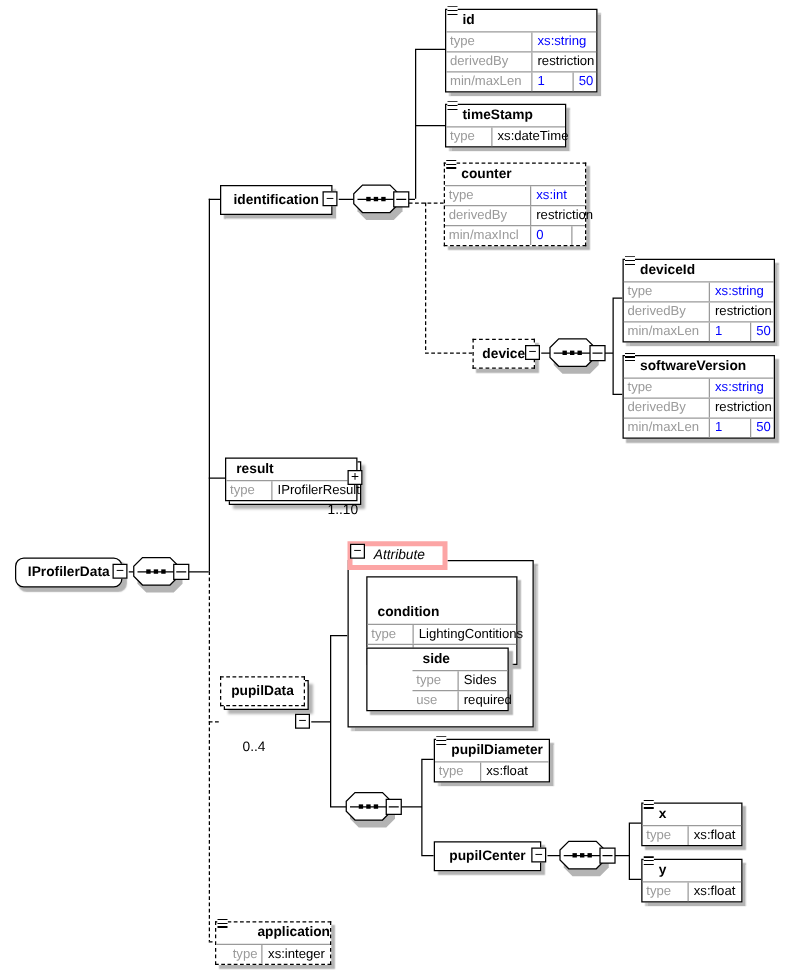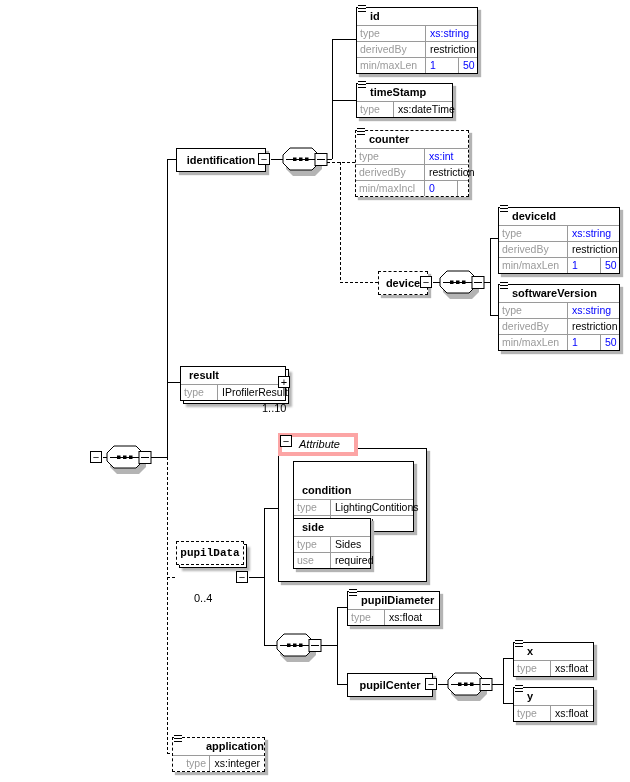--- a/index.html
+++ b/index.html
@@ -130,20 +130,23 @@
       <path d="M482,684.5 H490" stroke="#000"></path>
     </g>
   </svg>
 
   <div class="attr-container" style="left:278px;top:448px;width:147px;height:132px;"></div>
   <div class="attr-tab" style="left:278px;top:433px;width:55px;height:15px;">
     <span>Attribute</span>
   </div>
   <div class="expander" style="left:280px;top:435px;">−</div>
 
+  <div class="node rounded" style="left:12px;top:446px;width:84px;height:22px;">
+    <div class="namebox">IProfilerData</div>
+  </div>
   <div class="expander" style="left:90px;top:451px;">−</div>
 
   <div class="node" style="left:176px;top:148px;width:88px;height:22px;">
     <div class="namebox">identification</div>
   </div>
   <div class="expander" style="left:258px;top:153px;">−</div>
 
   <div class="node rows" style="left:356px;top:7px;width:120px;">
     <div class="hdr"><span class="lines-icon"></span><span>id</span></div>
     <div class="row">
@@ -240,33 +243,33 @@
     <div class="row">
         <span class="lbl w30">type</span>
         <span class="val">LightingContitions</span>
       </div>
     <div class="row">
         <span class="lbl w30">use</span>
         <span class="val">required</span>
       </div>
   </div>
 
-  <div class="node rows" style="left:293px;top:518px;width:76px;">
+  <div class="node rows" style="left:293px;top:518px;width:76px;padding-left:36px;">
     <div class="hdr" style="padding-left:8px;"><span>side</span></div>
     <div class="row">
         <span class="lbl w30">type</span>
         <span class="val">Sides</span>
       </div>
     <div class="row">
         <span class="lbl w30">use</span>
         <span class="val">required</span>
       </div>
   </div>
 
-  <div class="node dashed stacked" style="left:176px;top:541px;width:66px;height:22px;font-family:Liberation Mono, monospace;">
+  <div class="node dashed stacked" style="left:176px;top:541px;width:66px;height:22px;">
     <div class="namebox">pupilData</div>
   </div>
   <div class="expander" style="left:236px;top:571px;">−</div>
   <div class="occ" style="left:194px;top:592px;">0..4</div>
 
   <div class="node rows" style="left:347px;top:591px;width:91px;">
     <div class="hdr"><span class="lines-icon"></span><span>pupilDiameter</span></div>
     <div class="row">
         <span class="lbl w30">type</span>
         <span class="val">xs:float</span>

